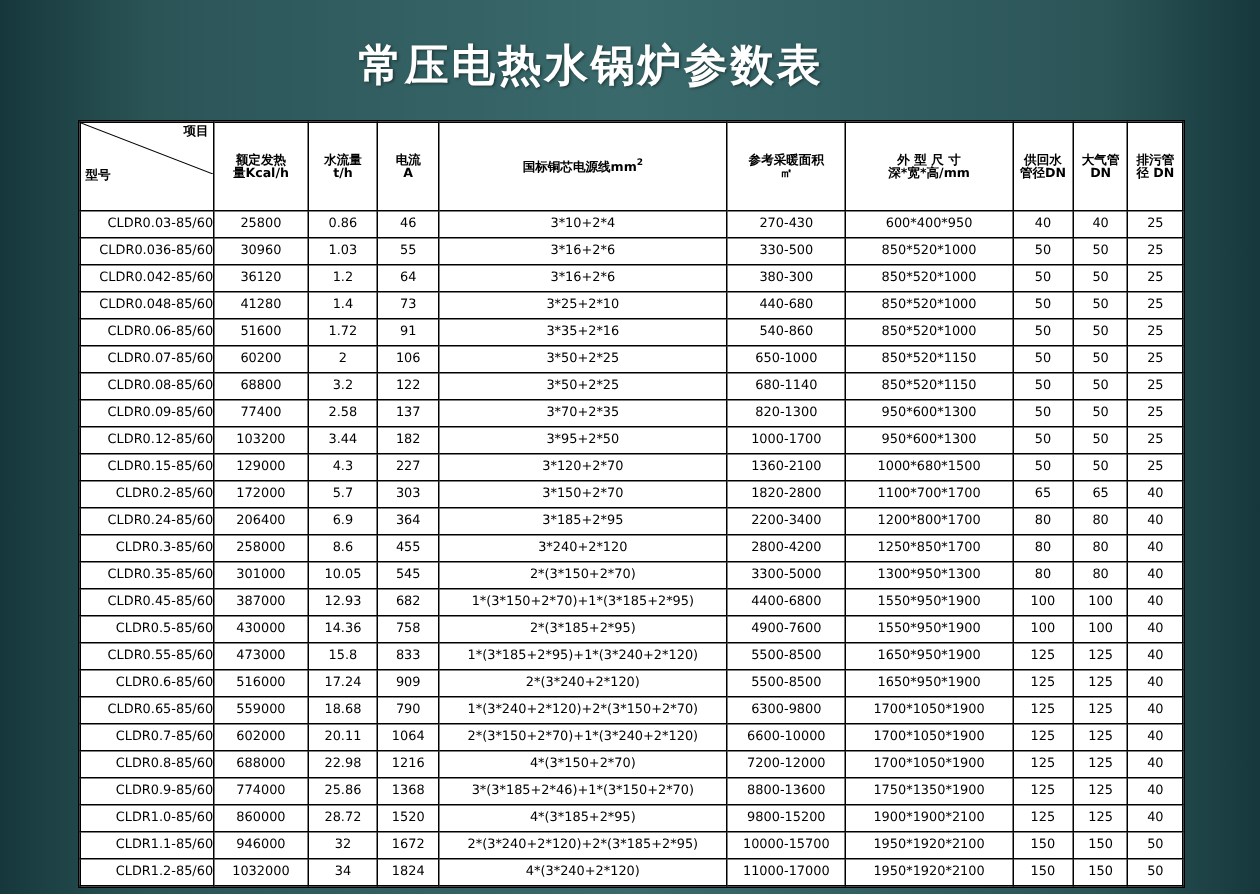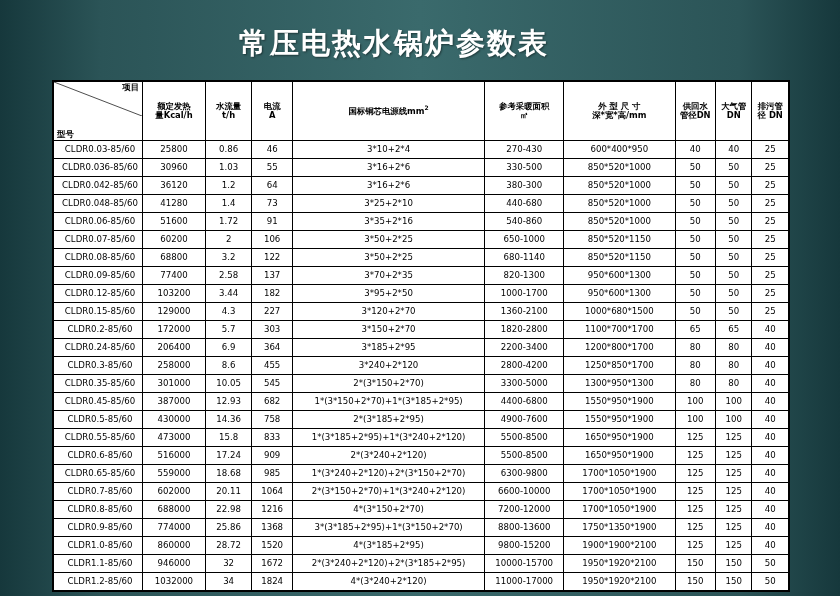--- a/index.html
+++ b/index.html
@@ -59,21 +59,21 @@
   thead th {
     font-weight: bold;
     font-size: 8.4px;
     height: 34px;
     vertical-align: middle;
     padding: 1px 1px;
     white-space: normal;
     line-height: 1.1;
   }
   td.model {
-    text-align: center;
+    text-align: right;
     padding-left: 4px;
     font-size: 8.6px;
   }
   .corner {
     position: relative;
     padding: 12px !important;
   }
   .corner .diag {
     position: absolute;
     left: 0; top: 0; right: 0; bottom: 0;
@@ -81,21 +81,21 @@
   }
   .corner .lbl-top {
     position: absolute;
     top: 1px;
     right: 3px;
     font-size: 8.4px;
     font-weight: bold;
   }
   .corner .lbl-bot {
     position: absolute;
-    bottom: 1px;
+    bottom: 19px;
     left: 3px;
     font-size: 8.4px;
     font-weight: bold;
   }
   .sup {
     font-size: 6px;
     vertical-align: super;
   }
   .c-model { width: 88px; }
   .c-heat { width: 62px; }
@@ -388,21 +388,21 @@
             <td>5500-8500</td>
             <td>1650*950*1900</td>
             <td>125</td>
             <td>125</td>
             <td>40</td>
           </tr>
           <tr>
             <td class="model">CLDR0.65-85/60</td>
             <td>559000</td>
             <td>18.68</td>
-            <td>985</td>
+            <td>790</td>
             <td>1*(3*240+2*120)+2*(3*150+2*70)</td>
             <td>6300-9800</td>
             <td>1700*1050*1900</td>
             <td>125</td>
             <td>125</td>
             <td>40</td>
           </tr>
           <tr>
             <td class="model">CLDR0.7-85/60</td>
             <td>602000</td>
@@ -425,21 +425,21 @@
             <td>1700*1050*1900</td>
             <td>125</td>
             <td>125</td>
             <td>40</td>
           </tr>
           <tr>
             <td class="model">CLDR0.9-85/60</td>
             <td>774000</td>
             <td>25.86</td>
             <td>1368</td>
-            <td>3*(3*185+2*95)+1*(3*150+2*70)</td>
+            <td>3*(3*185+2*46)+1*(3*150+2*70)</td>
             <td>8800-13600</td>
             <td>1750*1350*1900</td>
             <td>125</td>
             <td>125</td>
             <td>40</td>
           </tr>
           <tr>
             <td class="model">CLDR1.0-85/60</td>
             <td>860000</td>
             <td>28.72</td>

